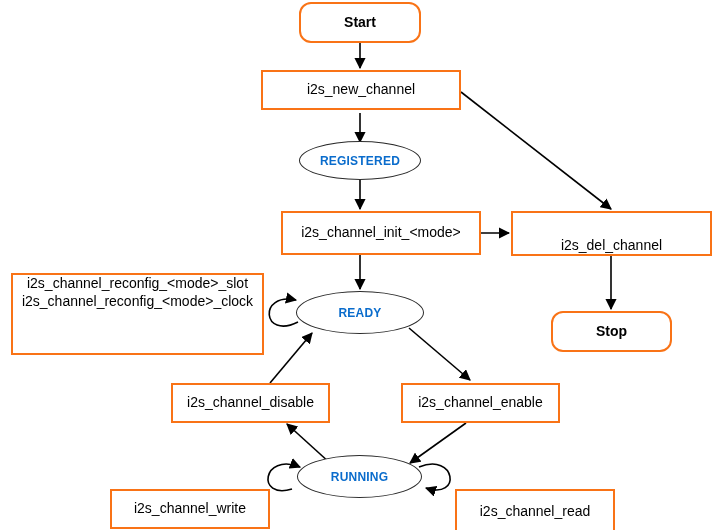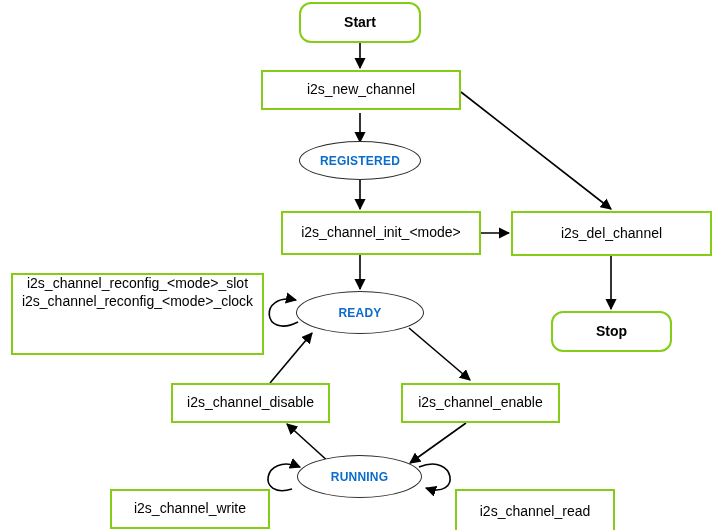--- a/index.html
+++ b/index.html
@@ -26,21 +26,21 @@
     pointer-events: none;
   }
   .node {
     position: absolute;
     box-sizing: border-box;
     display: flex;
     align-items: center;
     justify-content: center;
     text-align: center;
     background: #ffffff;
-    border: 2px solid #84cc16;
+    border: 2px solid #f97316;
     color: #000000;
     font-size: 14px;
     line-height: 1.25;
     z-index: 2;
   }
   .node.terminal {
     border-radius: 12px;
     font-weight: bold;
   }
   .node.process {
@@ -107,21 +107,21 @@
   </div>
 
   <div class="state" style="left:299px; top:141px; width:122px; height:39px;">
     <span>REGISTERED</span>
   </div>
 
   <div class="node process" style="left:261px; top:211px; width:200px; height:44px;margin-left:20px;">
     <span>i2s_channel_init_&lt;mode&gt;</span>
   </div>
 
-  <div class="node process" style="left:511px; top:211px; width:201px; height:45px;">
+  <div class="node process" style="left:511px; top:211px; width:201px; height:45px;align-items:flex-end;">
     <span>i2s_del_channel</span>
   </div>
 
   <div class="node terminal" style="left:551px; top:311px; width:121px; height:41px;">
     <span>Stop</span>
   </div>
 
   <div class="state" style="left:296px; top:291px; width:128px; height:43px;">
     <span>READY</span>
   </div>

